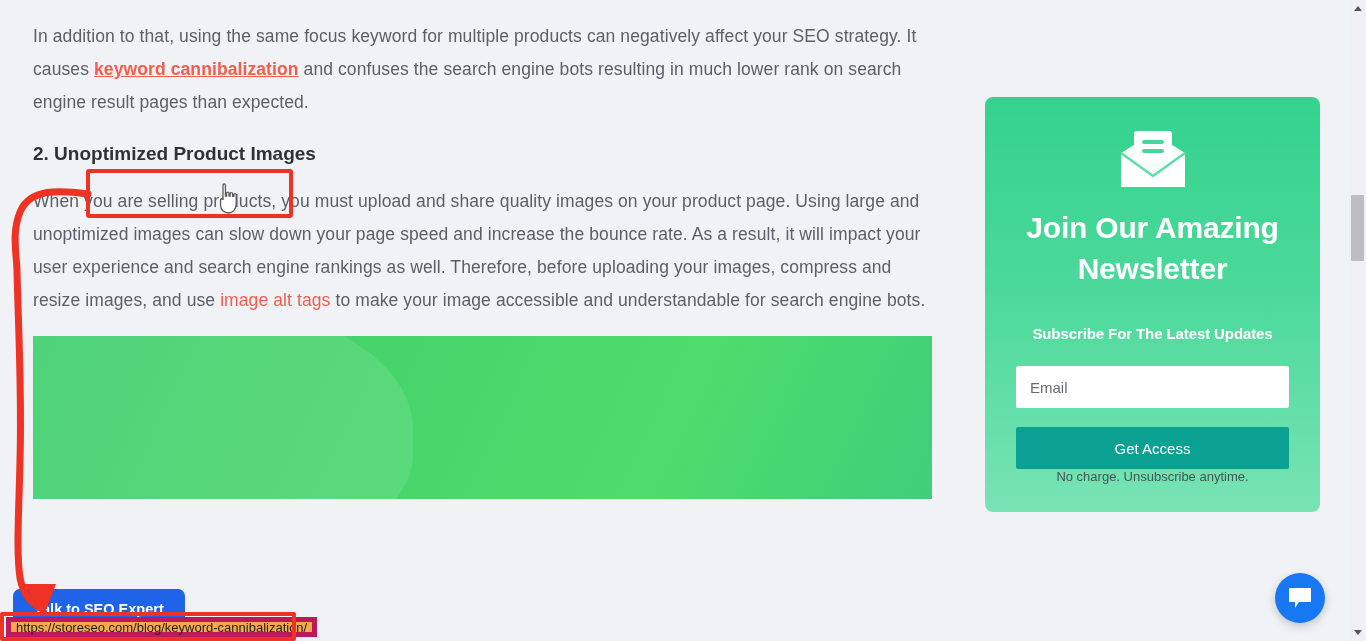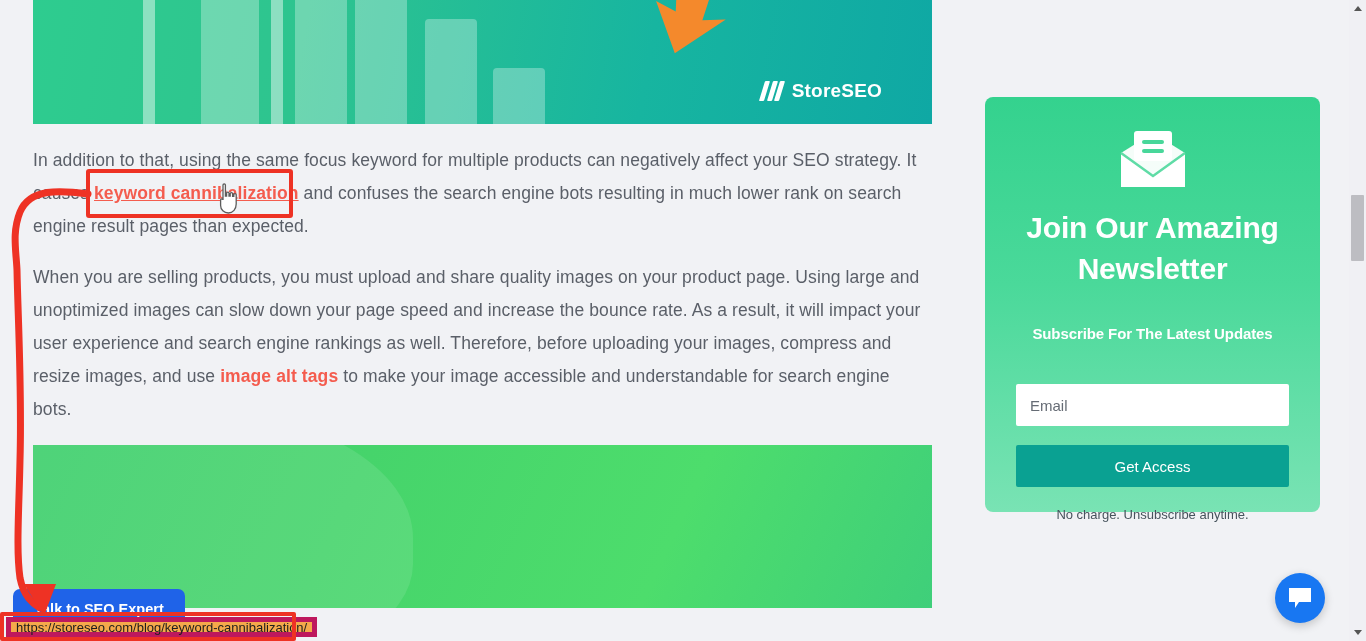--- a/index.html
+++ b/index.html
@@ -35,21 +35,21 @@
   
   .para {
     color:#5a5f68; font-size:17.5px; line-height:33px;
     letter-spacing:.1px; margin:20px 0 0 0;
   }
   .para.tight { margin-top:18px; }
   h3.sec {
     color:#2e3238; font-size:19px; font-weight:700;
     line-height:26px; margin-top:22px;
   }
-  .lnk-red { color:#f45c4e; font-weight:700; text-decoration:none; }
+  .lnk-red { color:#f45c4e; font-weight:400; text-decoration:none; }
 
   
   .hl-link {
     color:#f45c4e; font-weight:700; position:relative;
   }
 
   
   .banner-bot {
     position:relative; width:899px; height:163px; margin-top:19px;
     background:linear-gradient(115deg,#3bcf6a 0%, #46d46b 35%, #4ddd6c 70%, #3fcf7a 100%);
@@ -69,31 +69,31 @@
     text-align:center;
   }
   .nl-icon { width:72px; height:58px; margin:4px auto 14px auto; }
   .nl-title {
     color:#fff; font-size:30px; font-weight:700; line-height:41px;
     letter-spacing:-.2px;
     text-align:center;
   }
   .nl-sub { color:#fff; font-size:15px; font-weight:700; margin-top:36px; letter-spacing:-.1px; }
   .nl-input {
-    margin-top:42px; width:100%; height:42px; background:#fff;
+    margin-top:24px; width:100%; height:42px; background:#fff;
     border:none; border-radius:2px; padding:0 14px;
     font-size:15px; color:#333; font-family:"Liberation Sans", sans-serif;
   }
   .nl-input::placeholder { color:#666c75; }
   .nl-btn {
     margin-top:19px; width:100%; height:42px; border:none; border-radius:2px;
     background:#0aa192; color:#fff; font-size:15px; cursor:pointer;
     font-family:"Liberation Sans", sans-serif;
   }
-  .nl-note { color:#46535c; font-size:13px; margin-top:20px; }
+  .nl-note { color:#46535c; font-size:13px; }
 
   
   .chat-btn {
     position:absolute; left:1275px; top:573px; width:50px; height:50px;
     border-radius:50%; background:#1877f2;
     box-shadow:0 3px 10px rgba(0,0,0,.20);
     display:flex; align-items:center; justify-content:center; cursor:pointer;
   }
 
   
@@ -143,48 +143,26 @@
   
   .cursor { position:absolute; left:215px; top:183px; width:26px; height:32px; }
 </style>
 </head>
 <body>
 
 <div id="page">
 
   <div class="article">
 
-    <div class="banner-top">
-      <div class="bt-bars">
-        <div class="bt-bar" style="left:110px;width:12px;height:124px;"></div>
-        <div class="bt-bar soft" style="left:168px;width:58px;height:124px;"></div>
-        <div class="bt-bar" style="left:238px;width:12px;height:124px;"></div>
-        <div class="bt-bar soft" style="left:262px;width:52px;height:124px;"></div>
-        <div class="bt-bar soft" style="left:322px;width:52px;height:124px;"></div>
-        <div class="bt-bar soft" style="left:392px;width:52px;height:105px;border-radius:4px 4px 0 0;"></div>
-        <div class="bt-bar soft" style="left:460px;width:52px;height:56px;border-radius:4px 4px 0 0;"></div>
-      </div>
-
-      <svg class="bt-arrow" viewBox="0 0 96 92">
-        <path d="M14 0 L56 0 L56 50 L78 42 L40 90 L6 46 L28 50 L14 0 Z" fill="#f4892c" transform="rotate(18 48 46)"></path>
-      </svg>
-      <div class="bt-logo">
-        <span class="slashes">
-            <i></i>
-            <i></i>
-            <i></i>
-          </span>
-        <span class="txt">StoreSEO</span>
-      </div>
-    </div>
 
     <p class="para">
       <span>In addition to that, using the same focus keyword for multiple products can negatively affect your SEO strategy. It causes </span><a class="hl-link" href="#">keyword cannibalization</a><span> and confuses the search engine bots resulting in much lower rank on search engine result pages than expected.</span>
     </p>
 
+    <h3 class="sec">2. Unoptimized Product Images</h3>
 
     <p class="para tight">
       <span>When you are selling products, you must upload and share quality images on your product page. Using large and unoptimized images can slow down your page speed and increase the bounce rate. As a result, it will impact your user experience and search engine rankings as well. Therefore, before uploading your images, compress and resize images, and use </span><a class="lnk-red" href="#">image alt tags</a><span> to make your image accessible and understandable for search engine bots.</span>
     </p>
 
 
     <div class="banner-bot">
       <div class="bb-swoosh"></div>
 
     </div>

